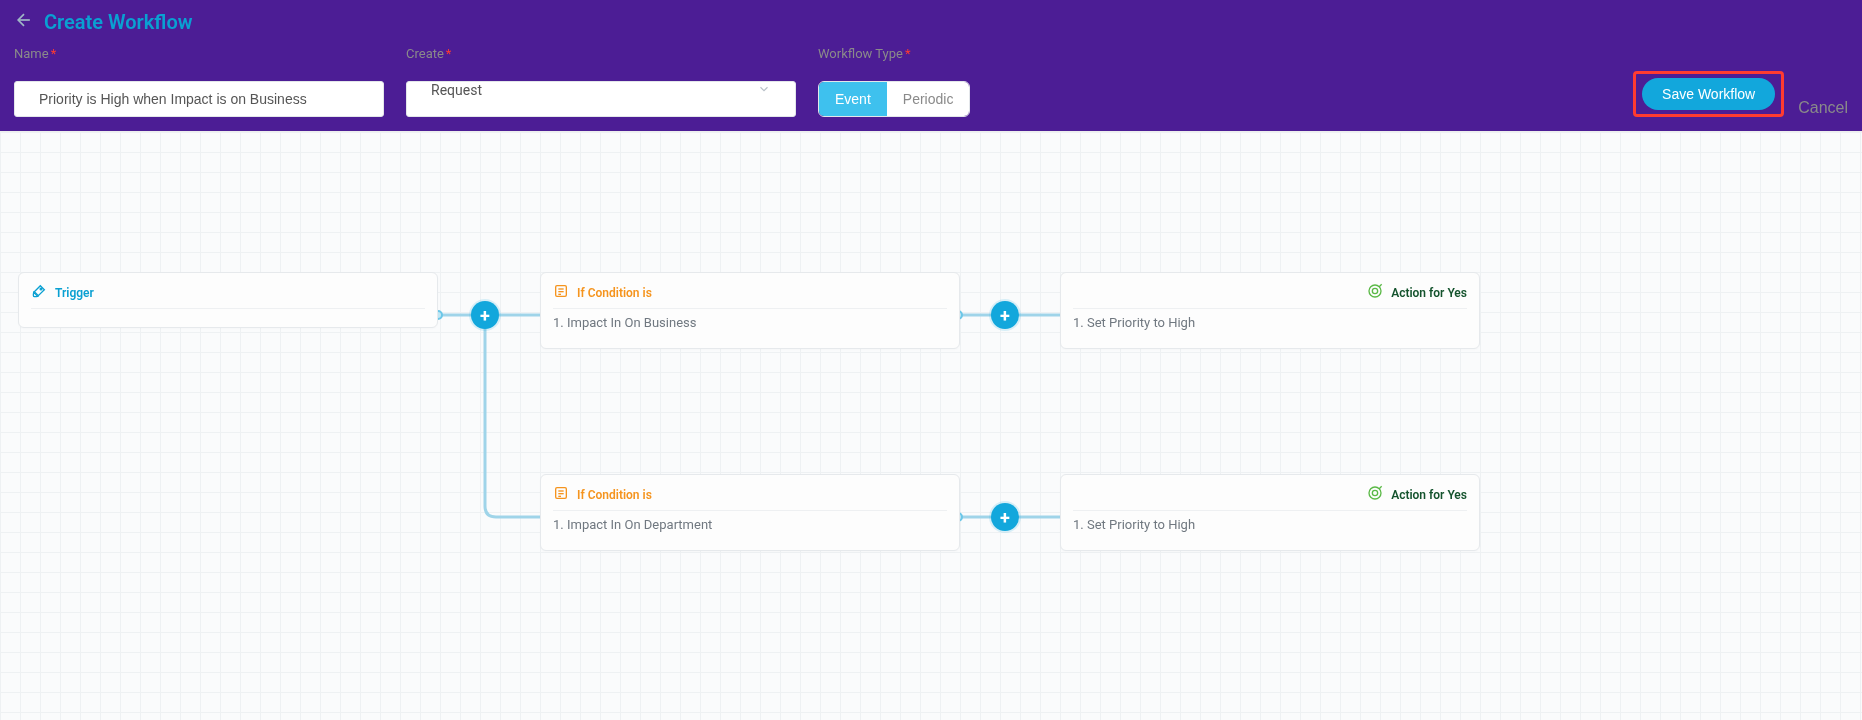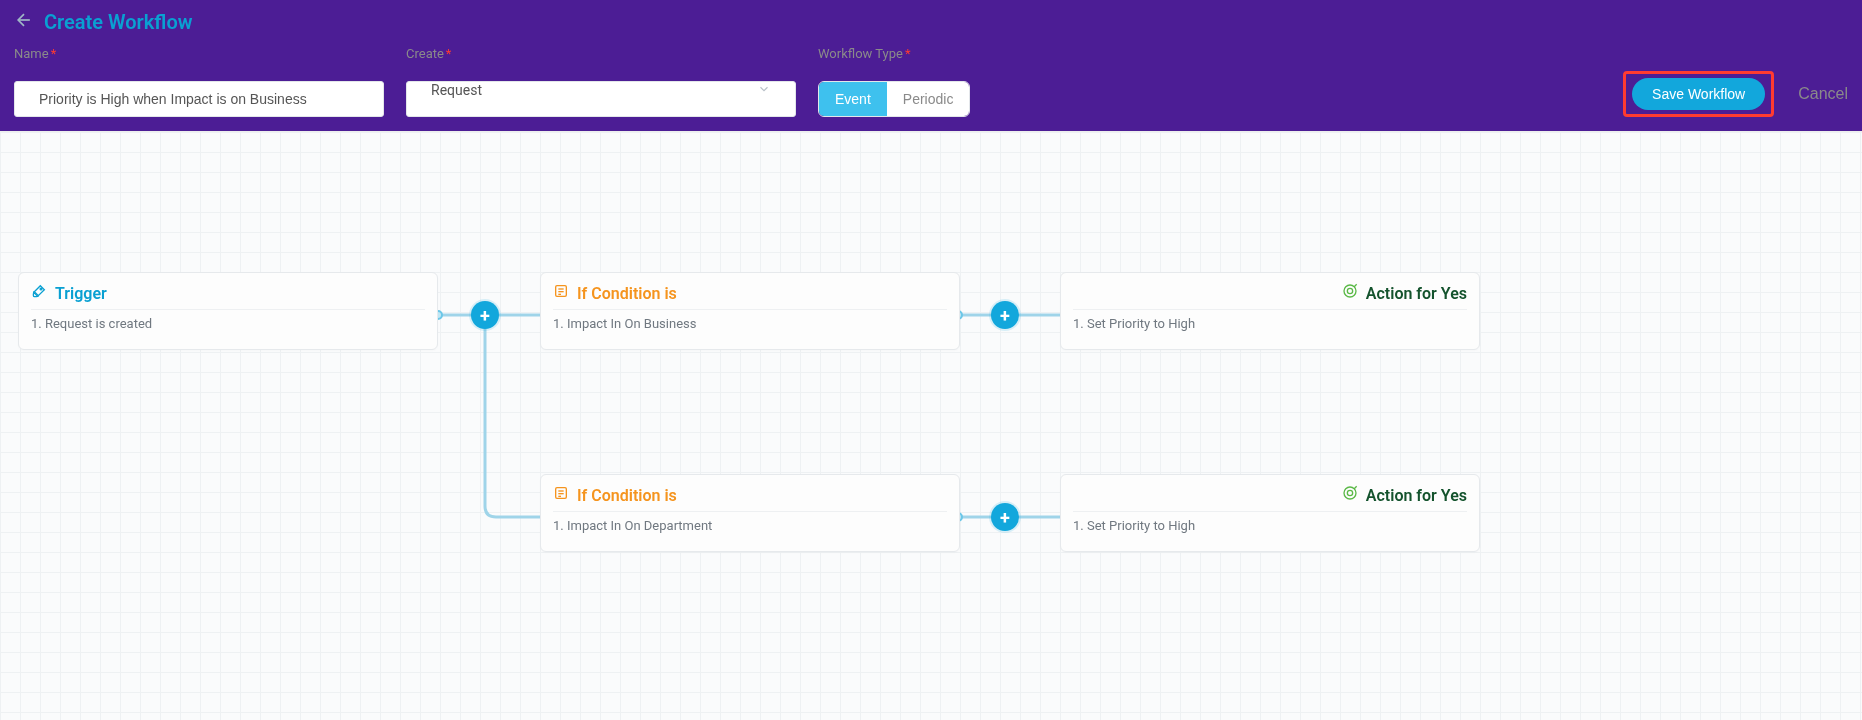--- a/index.html
+++ b/index.html
@@ -16,21 +16,21 @@
     .input { height:36px; border:1px solid #e3e6ea; border-radius:3px; padding:0 24px; font-size:14px; color:#555; background:#fff; }
     .input.name { width:370px; }
     .select { width:390px; display:flex; align-items:flex-start; justify-content:space-between; }
     .select .val { color:#555; }
     .select .chev { color:#b8c0c8; }
 
     .seg { display:flex; border:1px solid #e3e6ea; border-radius:6px; overflow:hidden; height:36px; }
     .seg button { border:0; background:#fff; padding:0 16px; font-size:14px; color:#8a8a8a; cursor:pointer; }
     .seg button.active { background:#3ec1ee; color:#fff; }
 
-    .actions-right { margin-left:auto; display:flex; align-items:center; gap:24px; }
+    .actions-right { margin-left:auto; display:flex; align-items:flex-end; gap:14px; }
     .save-wrap { border:3px solid #ff3b30; padding:4px 6px; border-radius:4px; }
     .btn-save { background:#12a7dc; color:#fff; border:0; border-radius:18px; padding:8px 20px; font-size:14px; cursor:pointer; }
     .btn-cancel { background:transparent; border:0; color:#8a8a8a; font-size:16px; cursor:pointer; }
 
     
     .canvas {
       position:relative;
       width:100%;
       height:610px;
       background-color:#fafbfc;
@@ -43,21 +43,21 @@
 
     .node {
       position:absolute;
       width:420px;
       background:#fdfdfd;
       border:1px solid #e6e9ec;
       border-radius:6px;
       box-shadow:0 1px 2px rgba(0,0,0,0.02);
       padding:8px 12px 18px 12px;
     }
-    .node-head { display:flex; align-items:center; gap:8px; padding:2px 0 6px 0; border-bottom:1px solid #eef0f2; font-weight:600; font-size:16px; }
+    .node-head { display:flex; align-items:center; gap:8px; padding:2px 0 6px 0; border-bottom:1px solid #eef0f2; font-weight:600; font-size:12px; }
     .node-head.trigger { color:#0aa0d2; }
     .node-head.cond { color:#f5941e;text-align:center; }
     .node-head.act { color:#14532d;justify-content:flex-end; }
     .node-body { padding-top:6px; font-size:13px; color:#707880; }
 
     .plus-btn {
       position:absolute;
       width:28px; height:28px;
       border-radius:50%;
       background:#12a7dc;
@@ -154,21 +154,20 @@
     <div class="node-head trigger">
       <span>
         <svg width="16" height="16" viewBox="0 0 24 24" fill="none" stroke="#0aa0d2" stroke-width="2">
             <path d="M4 14c-1 4 0 6 0 6s2 1 6 0l-6-6z"></path>
             <path d="M14 4l6 6-9 9-6-6 9-9z"></path>
             <circle cx="15" cy="9" r="1.3"></circle>
           </svg>
       </span>
       <span>Trigger</span>
     </div>
-    <div class="node-body">1. Request is created</div>
   </div>
 
   <div class="node" style="left:540px; top:140px;">
     <div class="node-head cond">
       <span>
         <svg width="16" height="16" viewBox="0 0 24 24" fill="none" stroke="#f5941e" stroke-width="2">
             <rect x="4" y="4" width="16" height="16" rx="2"></rect>
             <line x1="8" y1="9" x2="16" y2="9"></line>
             <line x1="8" y1="13" x2="16" y2="13"></line>
             <line x1="8" y1="17" x2="12" y2="17"></line>

